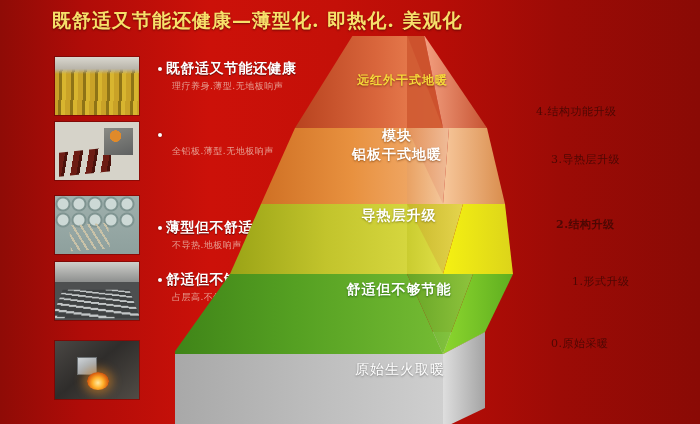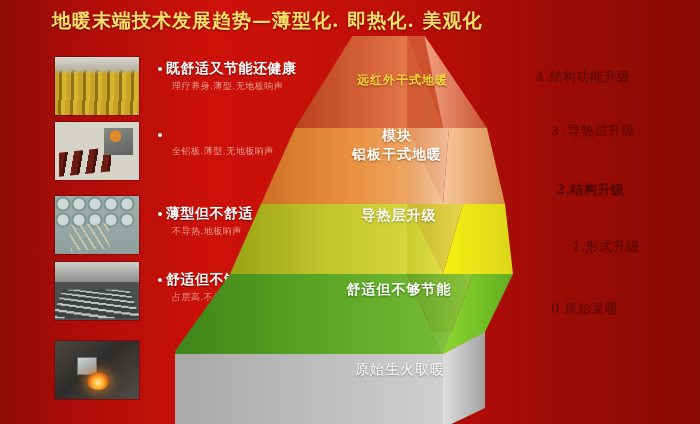--- a/index.html
+++ b/index.html
@@ -119,35 +119,35 @@
     text-shadow:0 1px 1px rgba(0,0,0,.5);
     text-align:center;
   }
   .bullet .sub{
     display:block;margin-left:14px;margin-top:2px;
     font-family:"DejaVu Serif","Liberation Serif",serif;
     font-size:9px;color:#e8a99c;letter-spacing:.5px;opacity:.92;
   }
   .b1{top:58px;}
   .b2{top:124px;}
-  .b3{top:203px;}
+  .b3{top:217px;}
   .b4{top:269px;}
   #issues{
     position:absolute;left:186px;top:351px;
     font-family:"DejaVu Serif","Liberation Serif",serif;
     font-size:12px;color:#f3ded9;letter-spacing:1px;
   }
   
   .rlabel{
     position:absolute;white-space:nowrap;
     font-family:"DejaVu Serif","Liberation Serif",serif;
-    font-size:13px;color:#3d0703;letter-spacing:.5px;opacity:.82;
+    font-size:11px;color:#3d0703;letter-spacing:.5px;opacity:.82;margin-top:36px;
   }
   .r4{left:536px;top:68px;}
-  .r3{left:551px;top:122px;font-family:Liberation Mono, monospace;}
+  .r3{left:551px;top:116px;}
   .r2{left:556px;top:181px;font-weight:bold;}
   .r1{left:572px;top:238px;}
   .r0{left:551px;top:300px;}
   
   #pyramid{position:absolute;left:175px;top:36px;width:420px;height:388px;}
   #pyramid svg{display:block;width:420px;height:388px;}
   .tierlabel{
     position:absolute;white-space:nowrap;text-align:center;
     font-family:"DejaVu Sans","Liberation Sans",sans-serif;
     font-weight:700;letter-spacing:1px;
@@ -171,21 +171,21 @@
   #lbl-fire{
     left:330px;top:361px;font-size:14px;color:#ffffff;width:140px;
     font-weight:400;text-shadow:0 1px 2px rgba(60,60,60,.55);
   }
 </style>
 </head>
 <body>
 
 <div id="slide">
 
-  <div id="title">地暖末端技术发展趋势—薄型化. 即热化. 美观化</div>
+  <div id="title">既舒适又节能还健康—薄型化. 即热化. 美观化</div>
 
   <div class="photo p1">
       <div class="ph pipes"></div>
     </div>
   <div class="photo p2">
       <div class="ph planks"></div>
     </div>
   <div class="photo p3">
       <div class="ph tiles"></div>
     </div>

